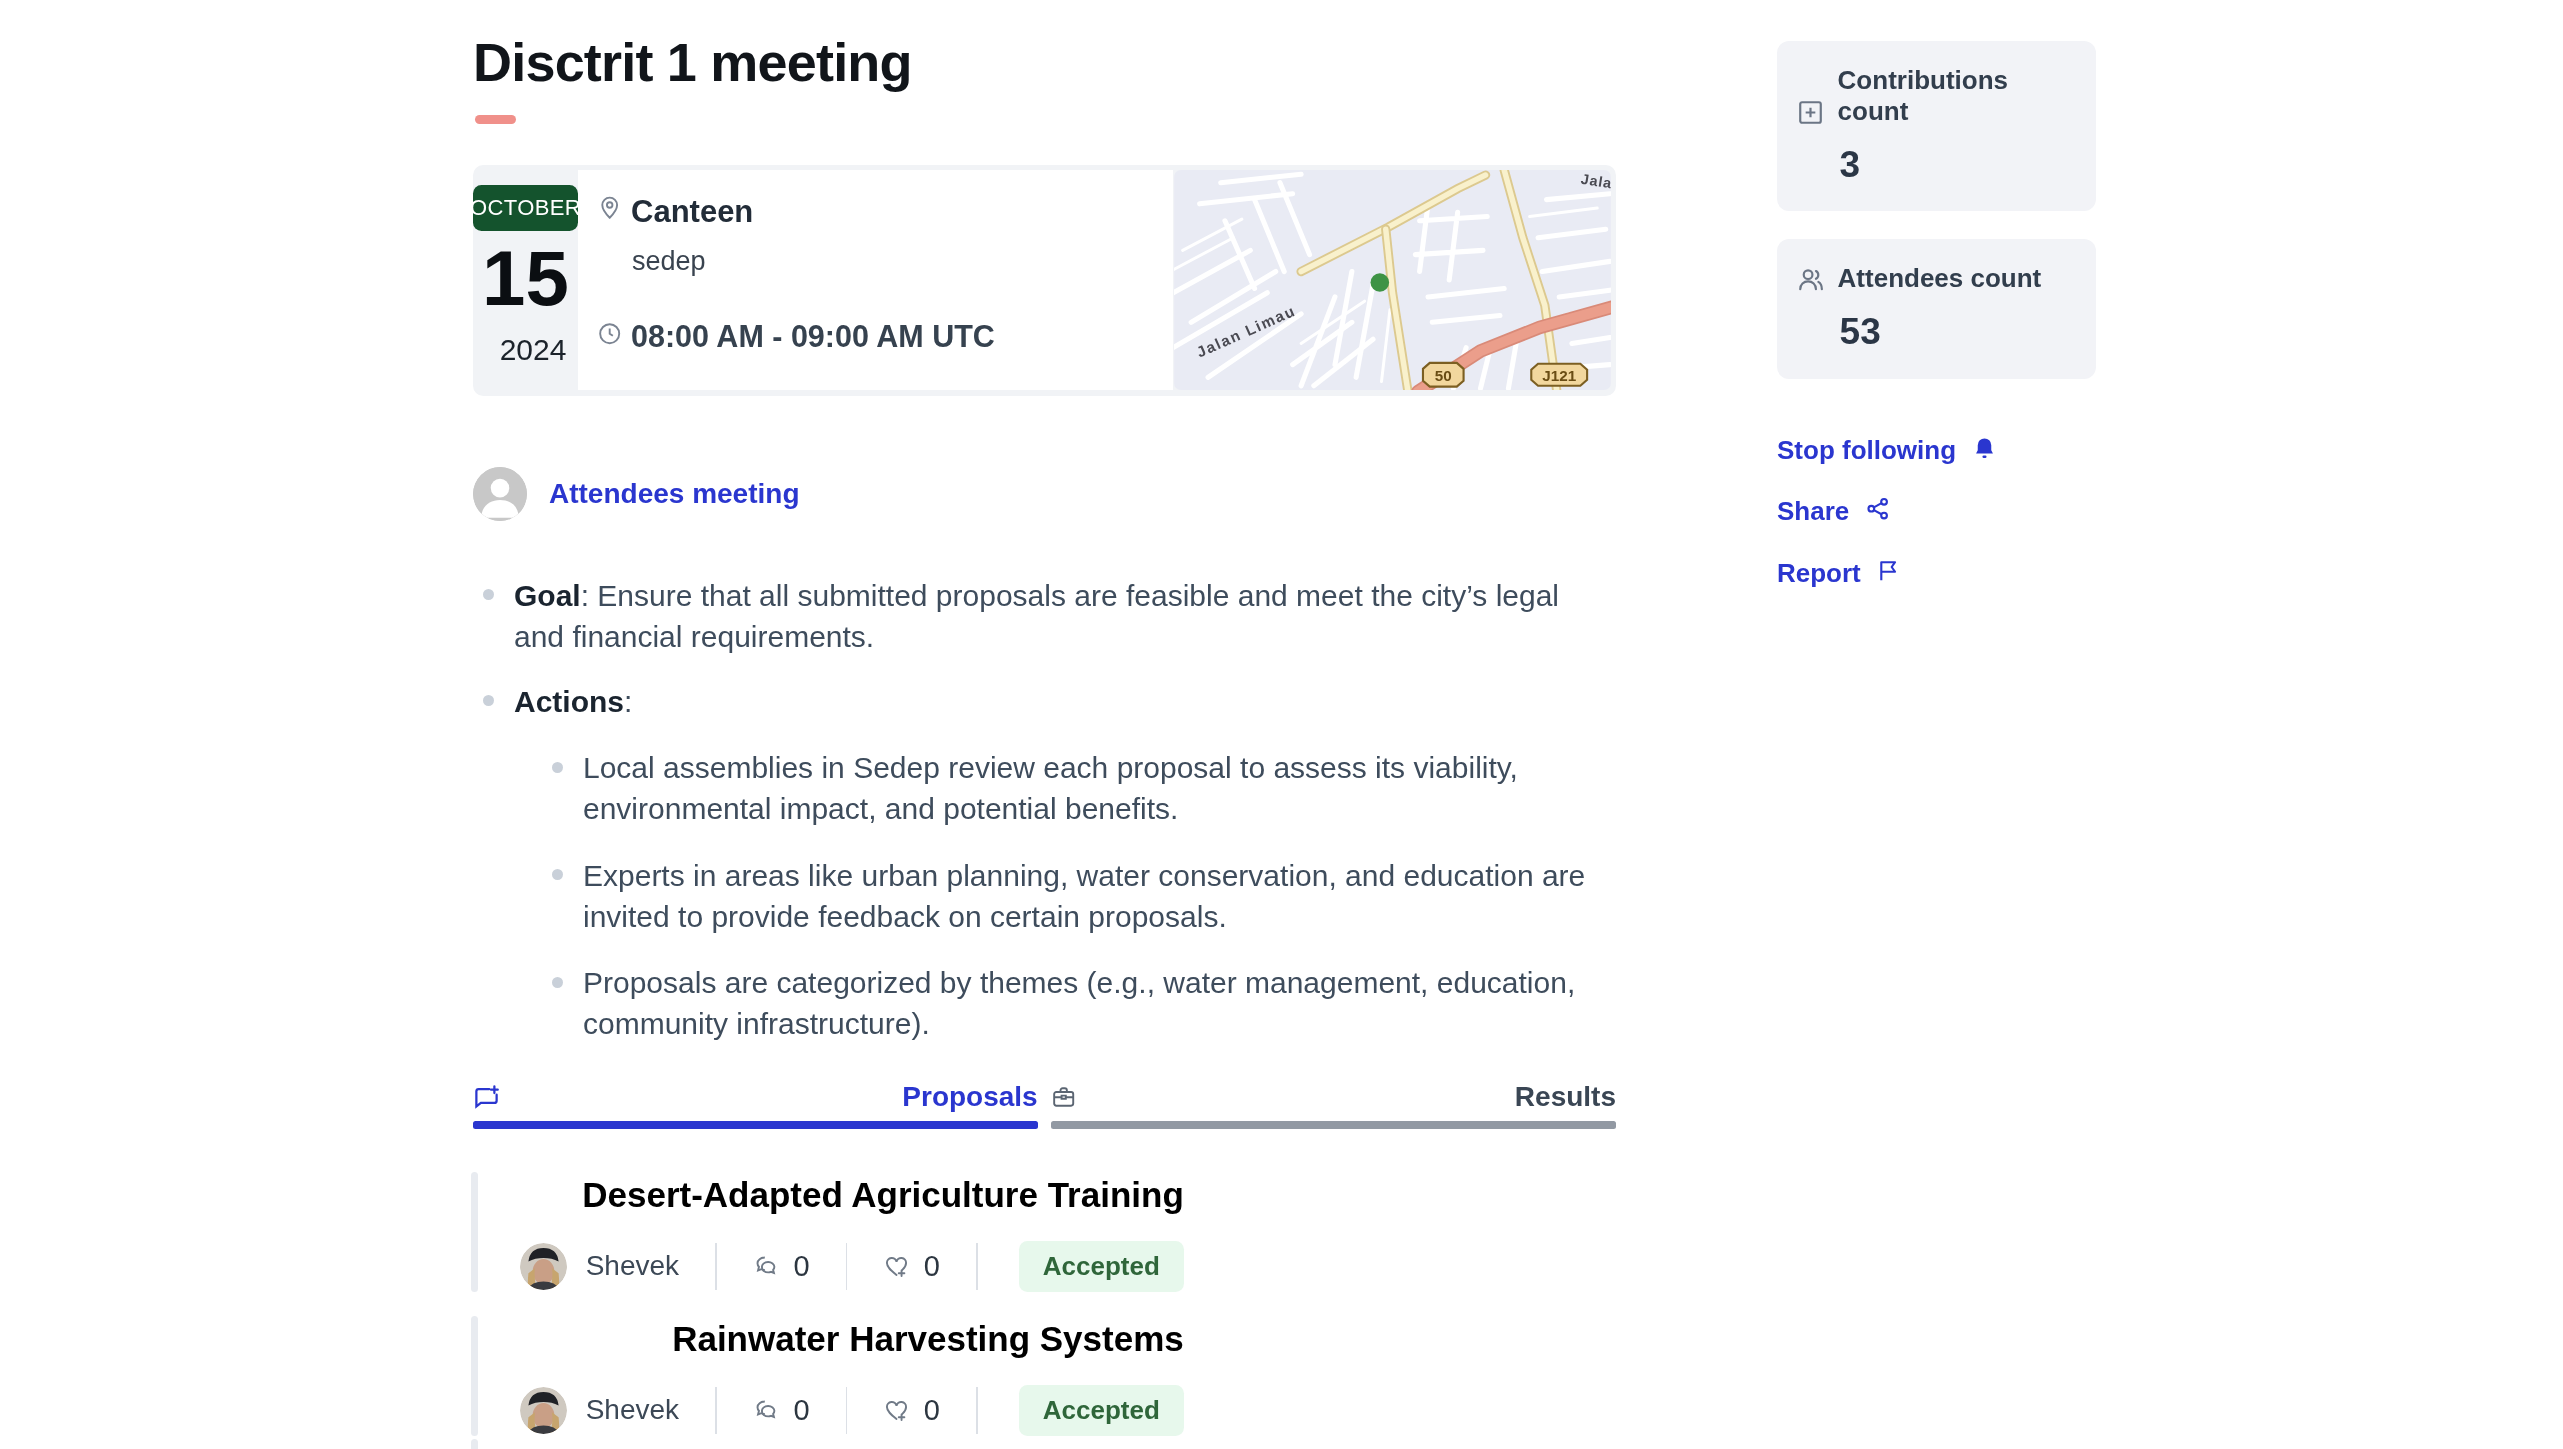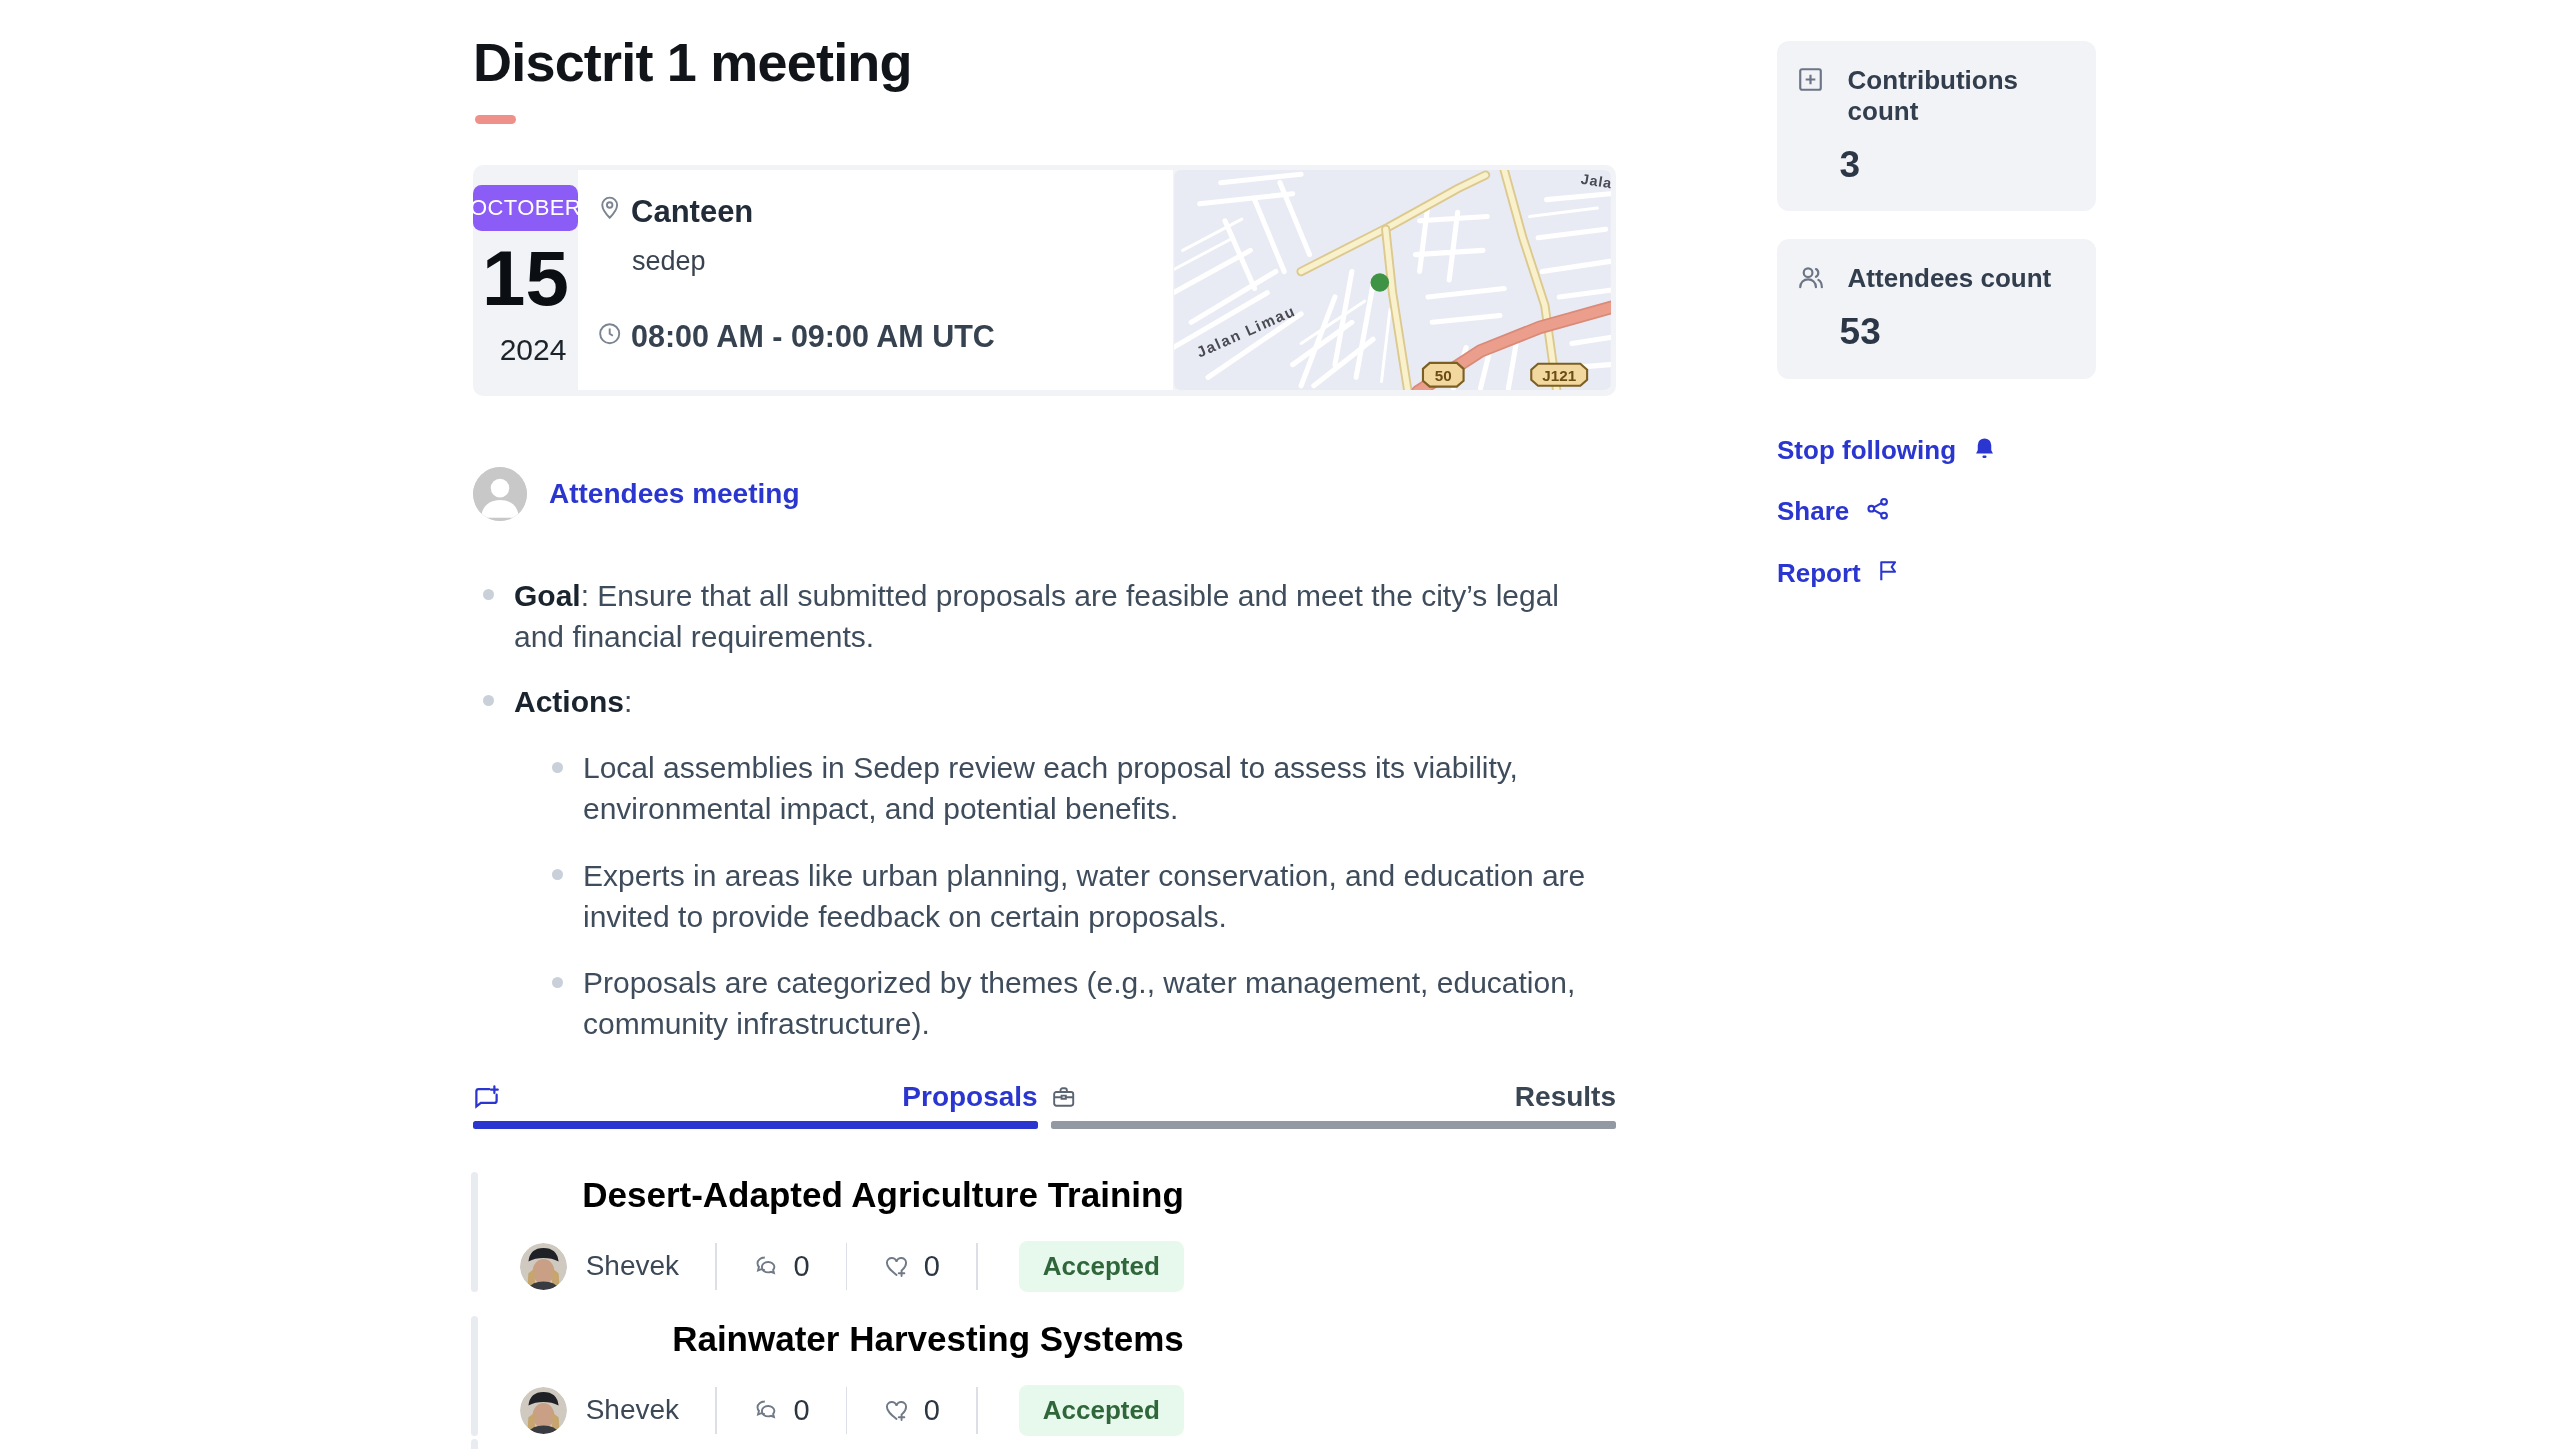--- a/index.html
+++ b/index.html
@@ -23,21 +23,21 @@
     border-radius:5.1px;background:#f0908a;
   }
 
   
   .event-card{
     position:absolute;top:165px;left:0;width:1143px;height:231px;
     background:#f1f3f6;border-radius:10.2px;
   }
   .month-banner{
     position:absolute;top:19.5px;left:0;width:105px;height:46px;
-    background:#8b5cf6;border-radius:8.5px;
+    background:#14532d;border-radius:8.5px;
     display:flex;align-items:center;justify-content:center;
     color:#ffffff;font-size:22px;letter-spacing:0.4px;
   }
   .day-number{
     position:absolute;top:71px;left:0;width:105px;text-align:center;
     font-size:78px;font-weight:800;color:#0b0e12;line-height:1.1;
   }
   .year-number{
     position:absolute;top:168px;left:0;width:120px;text-align:center;
     font-size:30px;color:#1c232b;
@@ -105,21 +105,21 @@
   .proposal-sliver{
     position:absolute;left:-2.5px;top:1439px;width:7.6px;height:12px;
     border-radius:5.1px 5.1px 0 0;background:#e8ebf0;
   }
 
   
   .sidebar{position:absolute;left:1777px;top:41px;width:319px;}
   .stat-card{
     background:#f2f3f7;border-radius:12px;padding:24px 18.6px 25.4px 18.6px;margin-bottom:28px;
   }
-  .stat-head{display:flex;align-items:flex-start;gap:23px;font-size:26px;font-weight:700;color:#323e4d;}
+  .stat-head{display:flex;align-items:flex-end;gap:13px;font-size:26px;font-weight:700;color:#323e4d;}
   .stat-head .sicon{color:#6b7585;flex:none;}
   .stat-value{margin-top:17px;margin-left:44px;font-size:37px;font-weight:700;color:#2b3646;}
   .side-links{margin-top:56px;}
   .side-link{
     display:flex;align-items:flex-start;gap:15.3px;margin-bottom:30.5px;
     font-size:26px;font-weight:700;color:#2a36cf;cursor:pointer;
   }
 </style>
 </head>
 <body>

